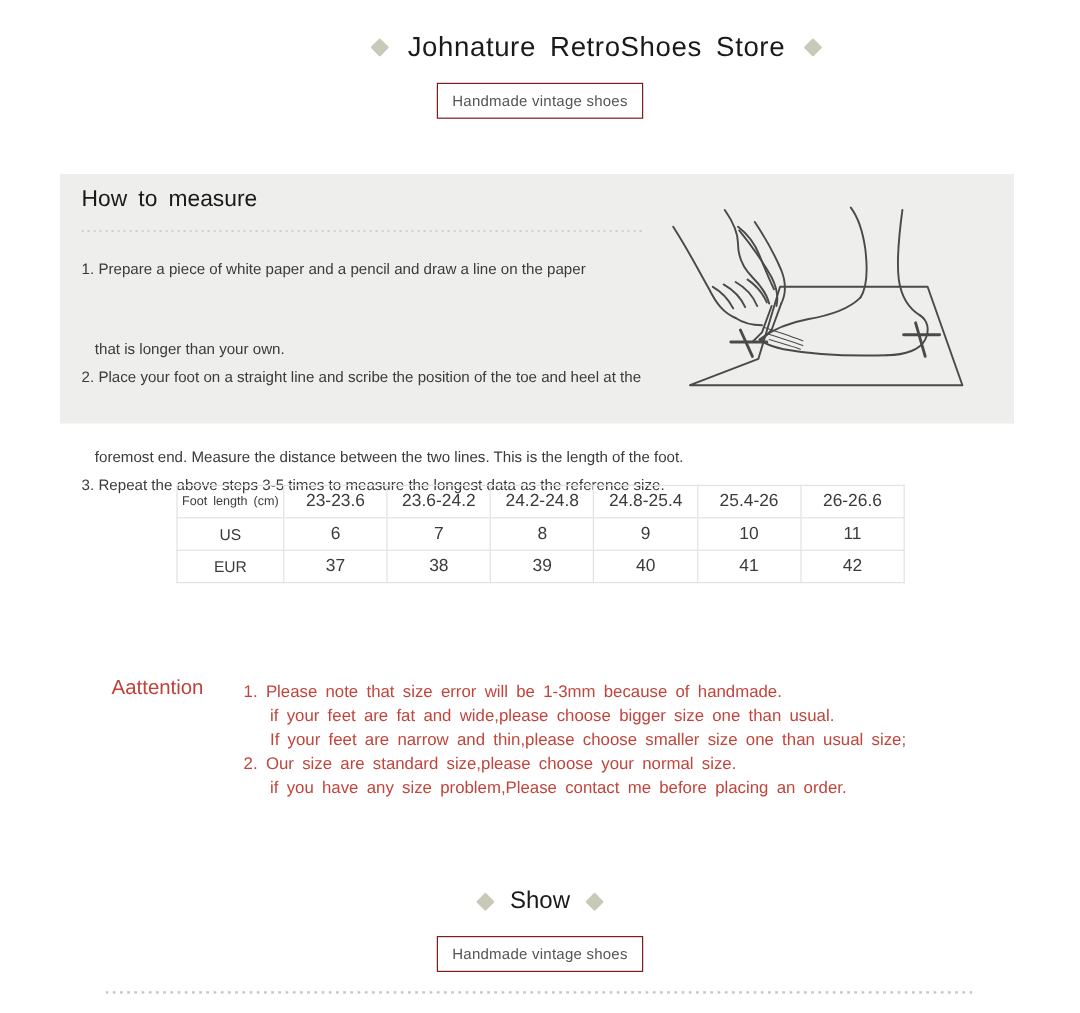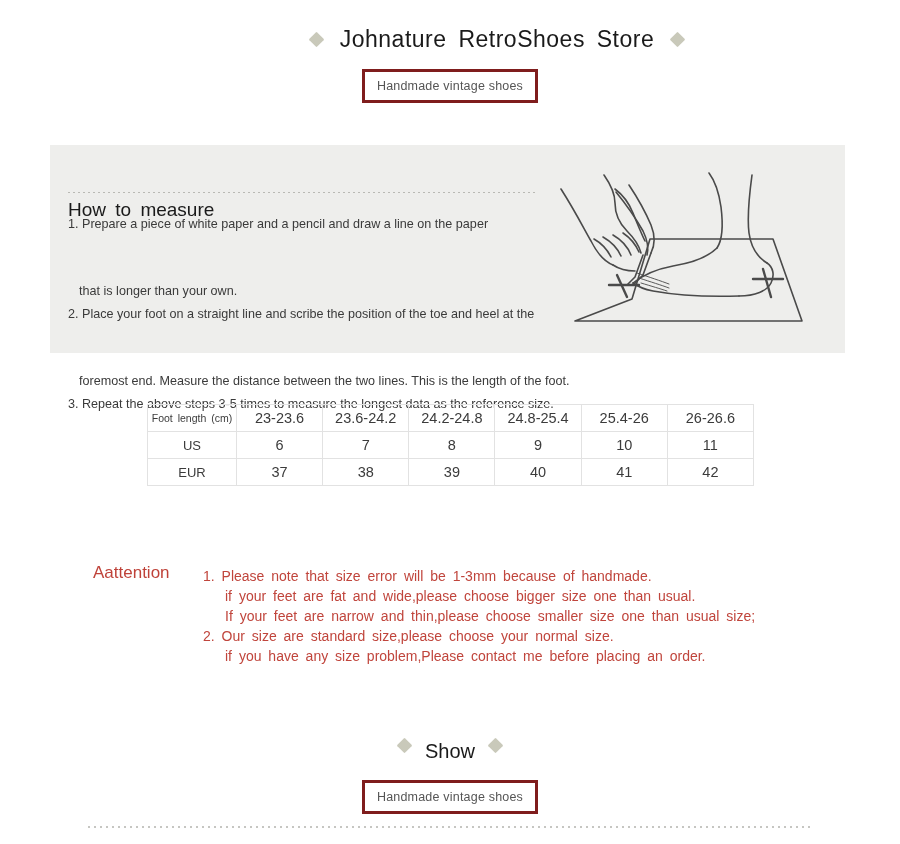--- a/index.html
+++ b/index.html
@@ -45,21 +45,21 @@
     white-space: nowrap;
   }
 
   
   .tagline-box {
     position: absolute;
     left: 50%;
     transform: translateX(-50%);
     width: 170px;
     height: 28px;
-    border: 3px solid #7f1d1d;
+    border: 1px solid #7f1d1d;
     background: #ffffff;
     display: flex;
     align-items: center;
     justify-content: center;
   }
   .tagline-text {
     font-size: 12.5px;
     color: #555555;
     letter-spacing: 0.2px;
     white-space: nowrap;
@@ -77,21 +77,20 @@
     background: #eeeeec;
   }
   .measure-title {
     position: absolute;
     left: 18px;
     top: 11px;
     font-size: 19px;
     color: #1a1a1a;
     word-spacing: 4px;
     font-weight: 400;
-    margin-top: 43px;
   }
   .measure-divider {
     position: absolute;
     left: 18px;
     top: 47px;
     width: 467px;
     height: 1px;
     background-image: linear-gradient(to right, #b9b9b4 0px, #b9b9b4 2px, transparent 2px, transparent 5px);
     background-size: 5px 1px;
     background-repeat: repeat-x;
@@ -180,21 +179,21 @@
   }
   .att-line.sub { padding-left: 22px; }
 
   
   .show-header {
     position: absolute;
     top: 740px;
     left: 0;
     width: 900px;
     display: flex;
-    align-items: flex-start;
+    align-items: center;
     justify-content: center;
     gap: 15px;
   }
   .show-title {
     font-size: 20px;
     color: #1a1a1a;
     font-weight: 400;
   }
 
   

